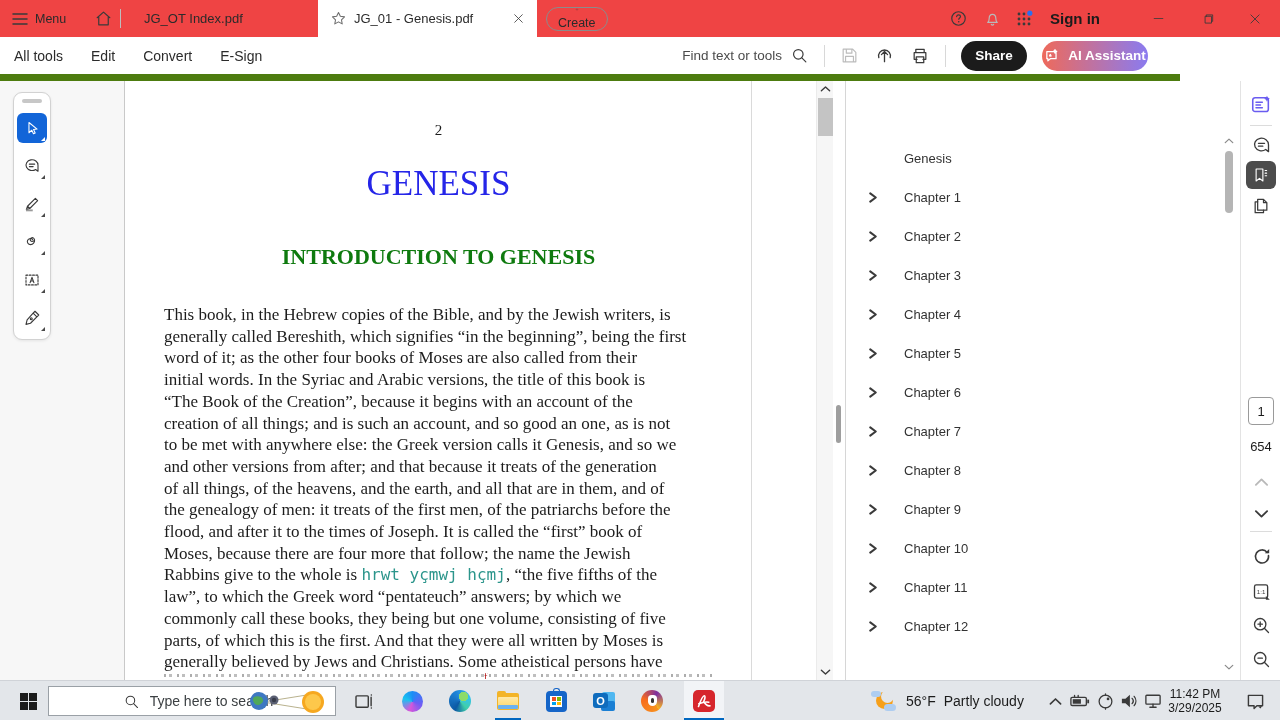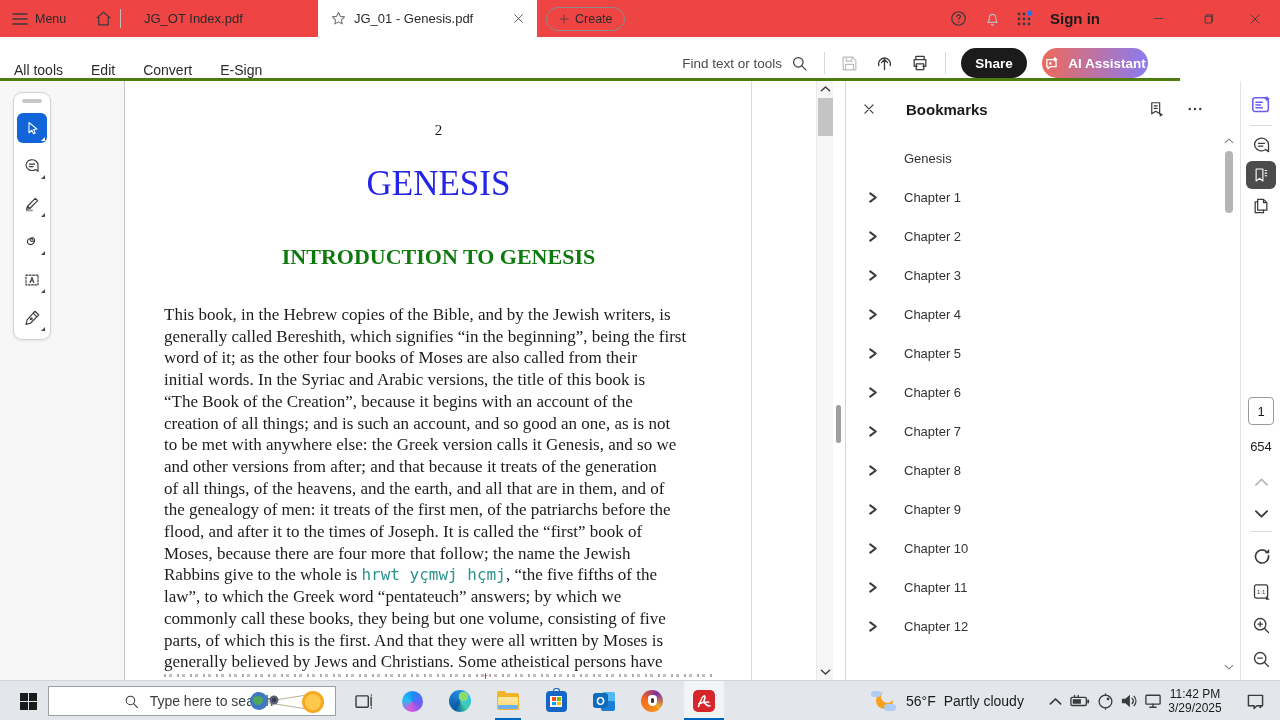--- a/index.html
+++ b/index.html
@@ -10,27 +10,27 @@
 
   
   #titlebar { position:absolute; left:0; top:0; width:1280px; height:37px; background:#ef4444; }
   .tb-item { position:absolute; top:0; height:37px; display:flex; align-items:center; gap:7px; color:#2b2b2b; font-size:13px; }
   #menu-btn { left:12px; font-size:12.5px; }
   #home-btn { left:94px; }
   .vdiv { position:absolute; top:9px; width:1px; height:19px; background:#bdbdbd; }
   #tab-inactive { left:144px; cursor:default; }
   #tab-active { left:318px; width:219px; background:#fff; padding:0 12px; }
   #tab-active .lbl { flex:1; }
-  #create-btn { left:546px; top:7px; height:24px; border:1px solid #8b8b8b; border-radius:13px; display:flex; align-items:center; gap:5px; padding:0 11px; font-size:12.5px; color:#2b2b2b; background:#fff0; }
+  #create-btn { left:546px; top:7px; height:24px; border:1px solid #8b8b8b; border-radius:13px; display:flex; align-items:center; gap:5px; padding:0 11px; font-size:12.5px; color:#2b2b2b; background:#fff0;flex-direction:column; }
   #signin { left:1050px; font-weight:700; font-size:15px; color:#1b1b1b; }
   .winbtn { position:absolute; top:0; width:46px; height:37px; display:flex; align-items:center; justify-content:center; }
   .helpish { position:absolute; top:0; height:37px; width:32px; display:flex; align-items:center; justify-content:center; }
 
   
-  #toolbar { position:absolute; left:0; top:37px; width:1180px; height:44px; background:#fff; border-bottom:3px solid #4d7c0f; display:flex; align-items:flex-end; }
+  #toolbar { position:absolute; left:0; top:37px; width:1180px; height:44px; background:#fff; border-bottom:7px solid #4d7c0f; display:flex; align-items:center; }
   .tool-links { display:flex; align-items:center; gap:28px; margin-left:14px; font-size:14px; color:#2b2b2b; }
   .tool-links span { cursor:default; }
   #toolbar-right { margin-left:auto; display:flex; align-items:center; gap:15px; margin-right:32px; }
   #find-box { display:flex; align-items:center; gap:8px; font-size:13.5px; color:#4b4b4b; }
   .tb-sep { width:1px; height:22px; background:#d8d8d8; }
   .pill { height:30px; border-radius:15px; display:flex; align-items:center; justify-content:center; gap:7px; font-size:13.5px; font-weight:700; color:#fff; }
   #share-btn { width:66px; background:#1b1b1b; }
   #ai-btn { width:106px; background:linear-gradient(90deg,#ee6a5b,#8a7bf0); }
 
   
@@ -303,41 +303,20 @@
           <svg width="11" height="8" viewBox="0 0 12 8">
             <path class="ico" d="M1.5 2 6 6.2 10.5 2"></path>
           </svg>
         </div>
     </div>
   </div>
 
   <div id="splitter"></div>
 
   <div id="bm-panel">
-    <div id="bm-header">
-      <div style="width:46px; display:flex; justify-content:center">
-        <svg width="14" height="14" viewBox="0 0 24 24">
-            <path class="ico" style="stroke-width:2" d="M5 5 19 19M19 5 5 19"></path>
-          </svg>
-      </div>
-      <span id="bm-title">Bookmarks</span>
-      <div style="margin-left:auto; display:flex; align-items:center; gap:20px; margin-right:36px">
-        <svg width="19" height="19" viewBox="0 0 24 24">
-            <path class="ico" d="M6 3.5h10v14l-5-3.4-5 3.4zM9 7.5h4M9 10.5h4"></path>
-            <path fill="#3a3a3a" stroke="none" d="M16 16l4.5 2.5L16 21z"></path>
-          </svg>
-        <svg width="18" height="18" viewBox="0 0 24 24">
-            <g fill="#3a3a3a">
-              <circle cx="5" cy="12" r="1.6"></circle>
-              <circle cx="12" cy="12" r="1.6"></circle>
-              <circle cx="19" cy="12" r="1.6"></circle>
-            </g>
-          </svg>
-      </div>
-    </div>
     <div id="bm-list">
 
         <div class="bm-row">
           <span class="bm-chev" style="visibility: hidden;">
             <svg width="10" height="11" viewBox="0 0 10 12">
               <path class="ico" style="stroke-width:2.2" d="M2 1.5 8 6 2 10.5"></path>
             </svg>
           </span>
           <span class="bm-lbl">Genesis</span>
         </div>

